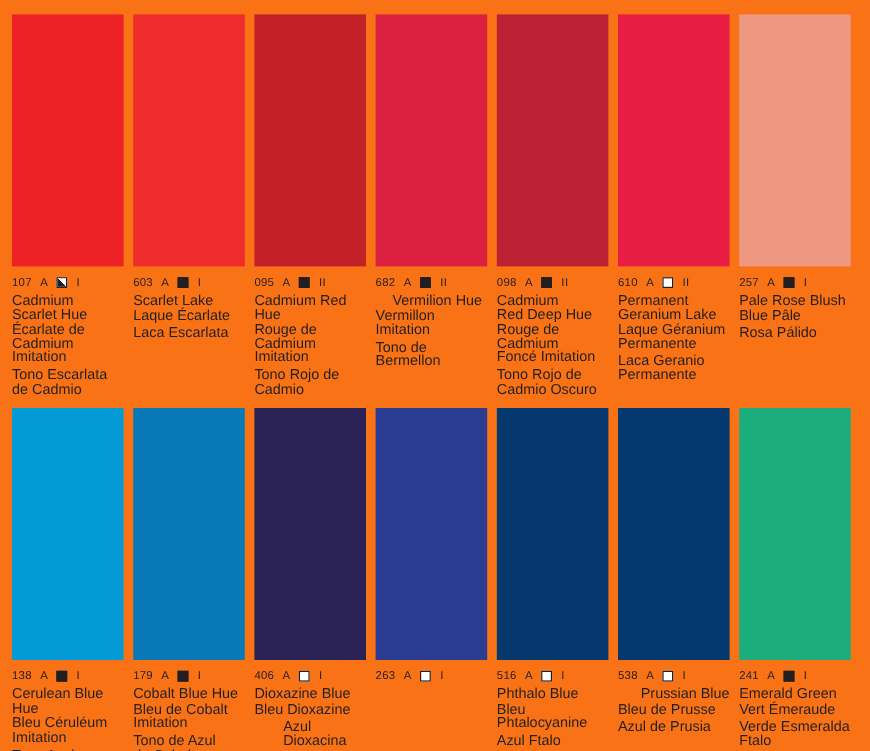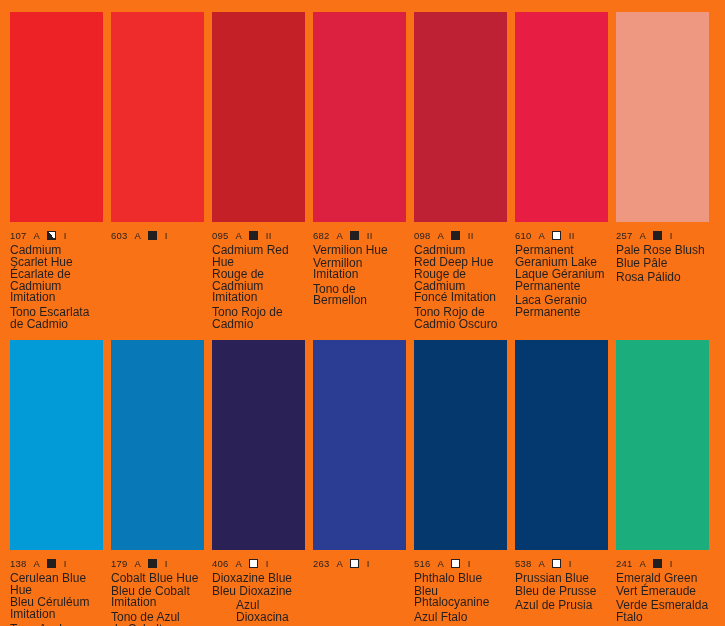--- a/index.html
+++ b/index.html
@@ -127,20 +127,25 @@
         </div>
       </div>
       <div class="col">
         <div class="swatch" style="background: rgb(238, 44, 43);"></div>
         <div class="meta">
           <span class="code">603</span>
           <span class="series">A</span>
           <span class="opacity-icon opaque"></span>
           <span class="lightfast">I</span>
         </div>
+        <div class="names">
+          <div class="name-en" style="white-space: pre-line;">Scarlet Lake</div>
+          <div class="name-fr" style="white-space: pre-line;">Laque Écarlate</div>
+          <div class="name-es" style="white-space: pre-line;">Laca Escarlata</div>
+        </div>
       </div>
       <div class="col">
         <div class="swatch" style="background: rgb(195, 32, 39);"></div>
         <div class="meta">
           <span class="code">095</span>
           <span class="series">A</span>
           <span class="opacity-icon opaque"></span>
           <span class="lightfast">II</span>
         </div>
         <div class="names">
@@ -153,21 +158,21 @@
       </div>
       <div class="col">
         <div class="swatch" style="background: rgb(220, 32, 63);"></div>
         <div class="meta">
           <span class="code">682</span>
           <span class="series">A</span>
           <span class="opacity-icon opaque"></span>
           <span class="lightfast">II</span>
         </div>
         <div class="names">
-          <div class="name-en" style="white-space: pre-line;">Vermilion Hue</div>
+          <div class="name-en" style="white-space: pre-line; margin-left: 14px;">Vermilion Hue</div>
           <div class="name-fr" style="white-space: pre-line;">Vermillon Imitation</div>
           <div class="name-es" style="white-space: pre-line;">Tono de Bermellon</div>
         </div>
       </div>
       <div class="col">
         <div class="swatch" style="background: rgb(190, 32, 52);"></div>
         <div class="meta">
           <span class="code">098</span>
           <span class="series">A</span>
           <span class="opacity-icon opaque"></span>
@@ -285,21 +290,21 @@
       </div>
       <div class="col">
         <div class="swatch swatch-blue" style="background: rgb(4, 57, 111);"></div>
         <div class="meta">
           <span class="code">538</span>
           <span class="series">A</span>
           <span class="opacity-icon transparent"></span>
           <span class="lightfast">I</span>
         </div>
         <div class="names">
-          <div class="name-en" style="white-space: pre-line;">Prussian Blue</div>
+          <div class="name-en" style="white-space: pre-line; text-align: right;">Prussian Blue</div>
           <div class="name-fr" style="white-space: pre-line;">Bleu de Prusse</div>
           <div class="name-es" style="white-space: pre-line;">Azul de Prusia</div>
         </div>
       </div>
       <div class="col">
         <div class="swatch swatch-blue" style="background: rgb(27, 174, 124);"></div>
         <div class="meta">
           <span class="code">241</span>
           <span class="series">A</span>
           <span class="opacity-icon opaque"></span>

